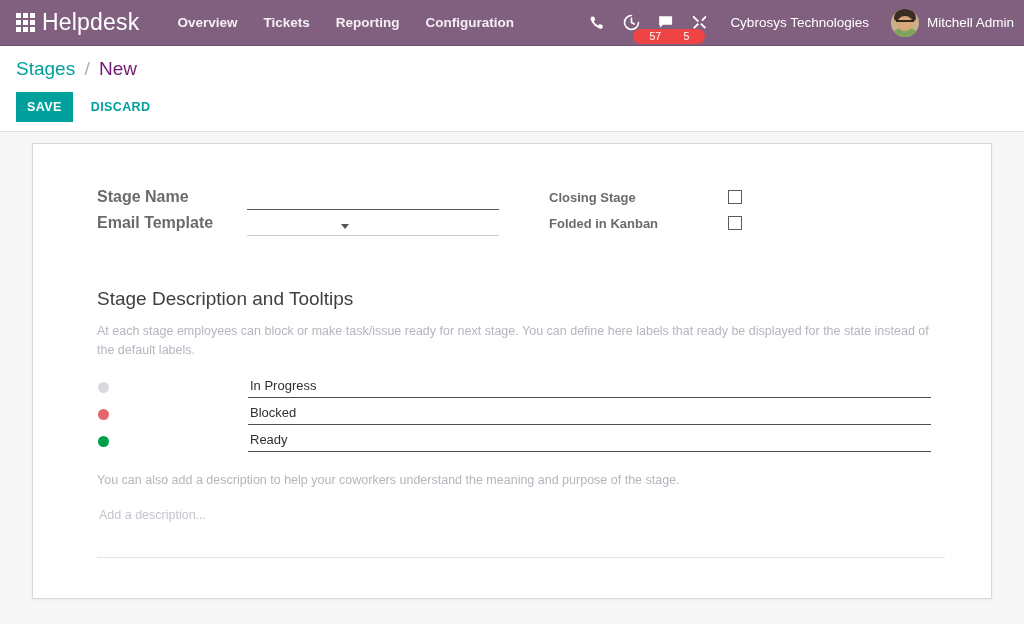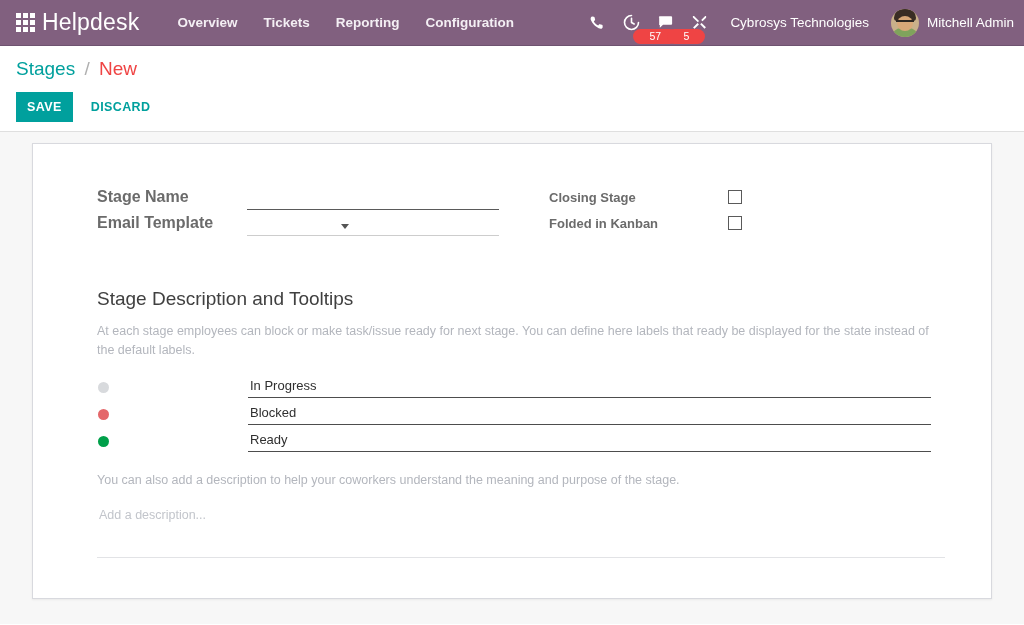--- a/index.html
+++ b/index.html
@@ -131,21 +131,21 @@
     height: 86px;
   }
   .breadcrumb {
     font-size: 19px;
     color: #8a8a8a;
     margin-bottom: 12px;
     white-space: nowrap;
   }
   .breadcrumb .crumb-link { color: #00a09d; cursor: pointer; }
   .breadcrumb .sep { color: #b0b0b0; margin: 0 4px; }
-  .breadcrumb .crumb-current { color: #ef4444; }
+  .breadcrumb .crumb-current { color: #701a75; }
 
   .btn-row { display: flex; align-items: center; gap: 6px; }
   .btn-save {
     background: #00a09d;
     color: #ffffff;
     border: none;
     font-size: 12.5px;
     font-weight: 700;
     letter-spacing: .4px;
     padding: 8px 11px;

